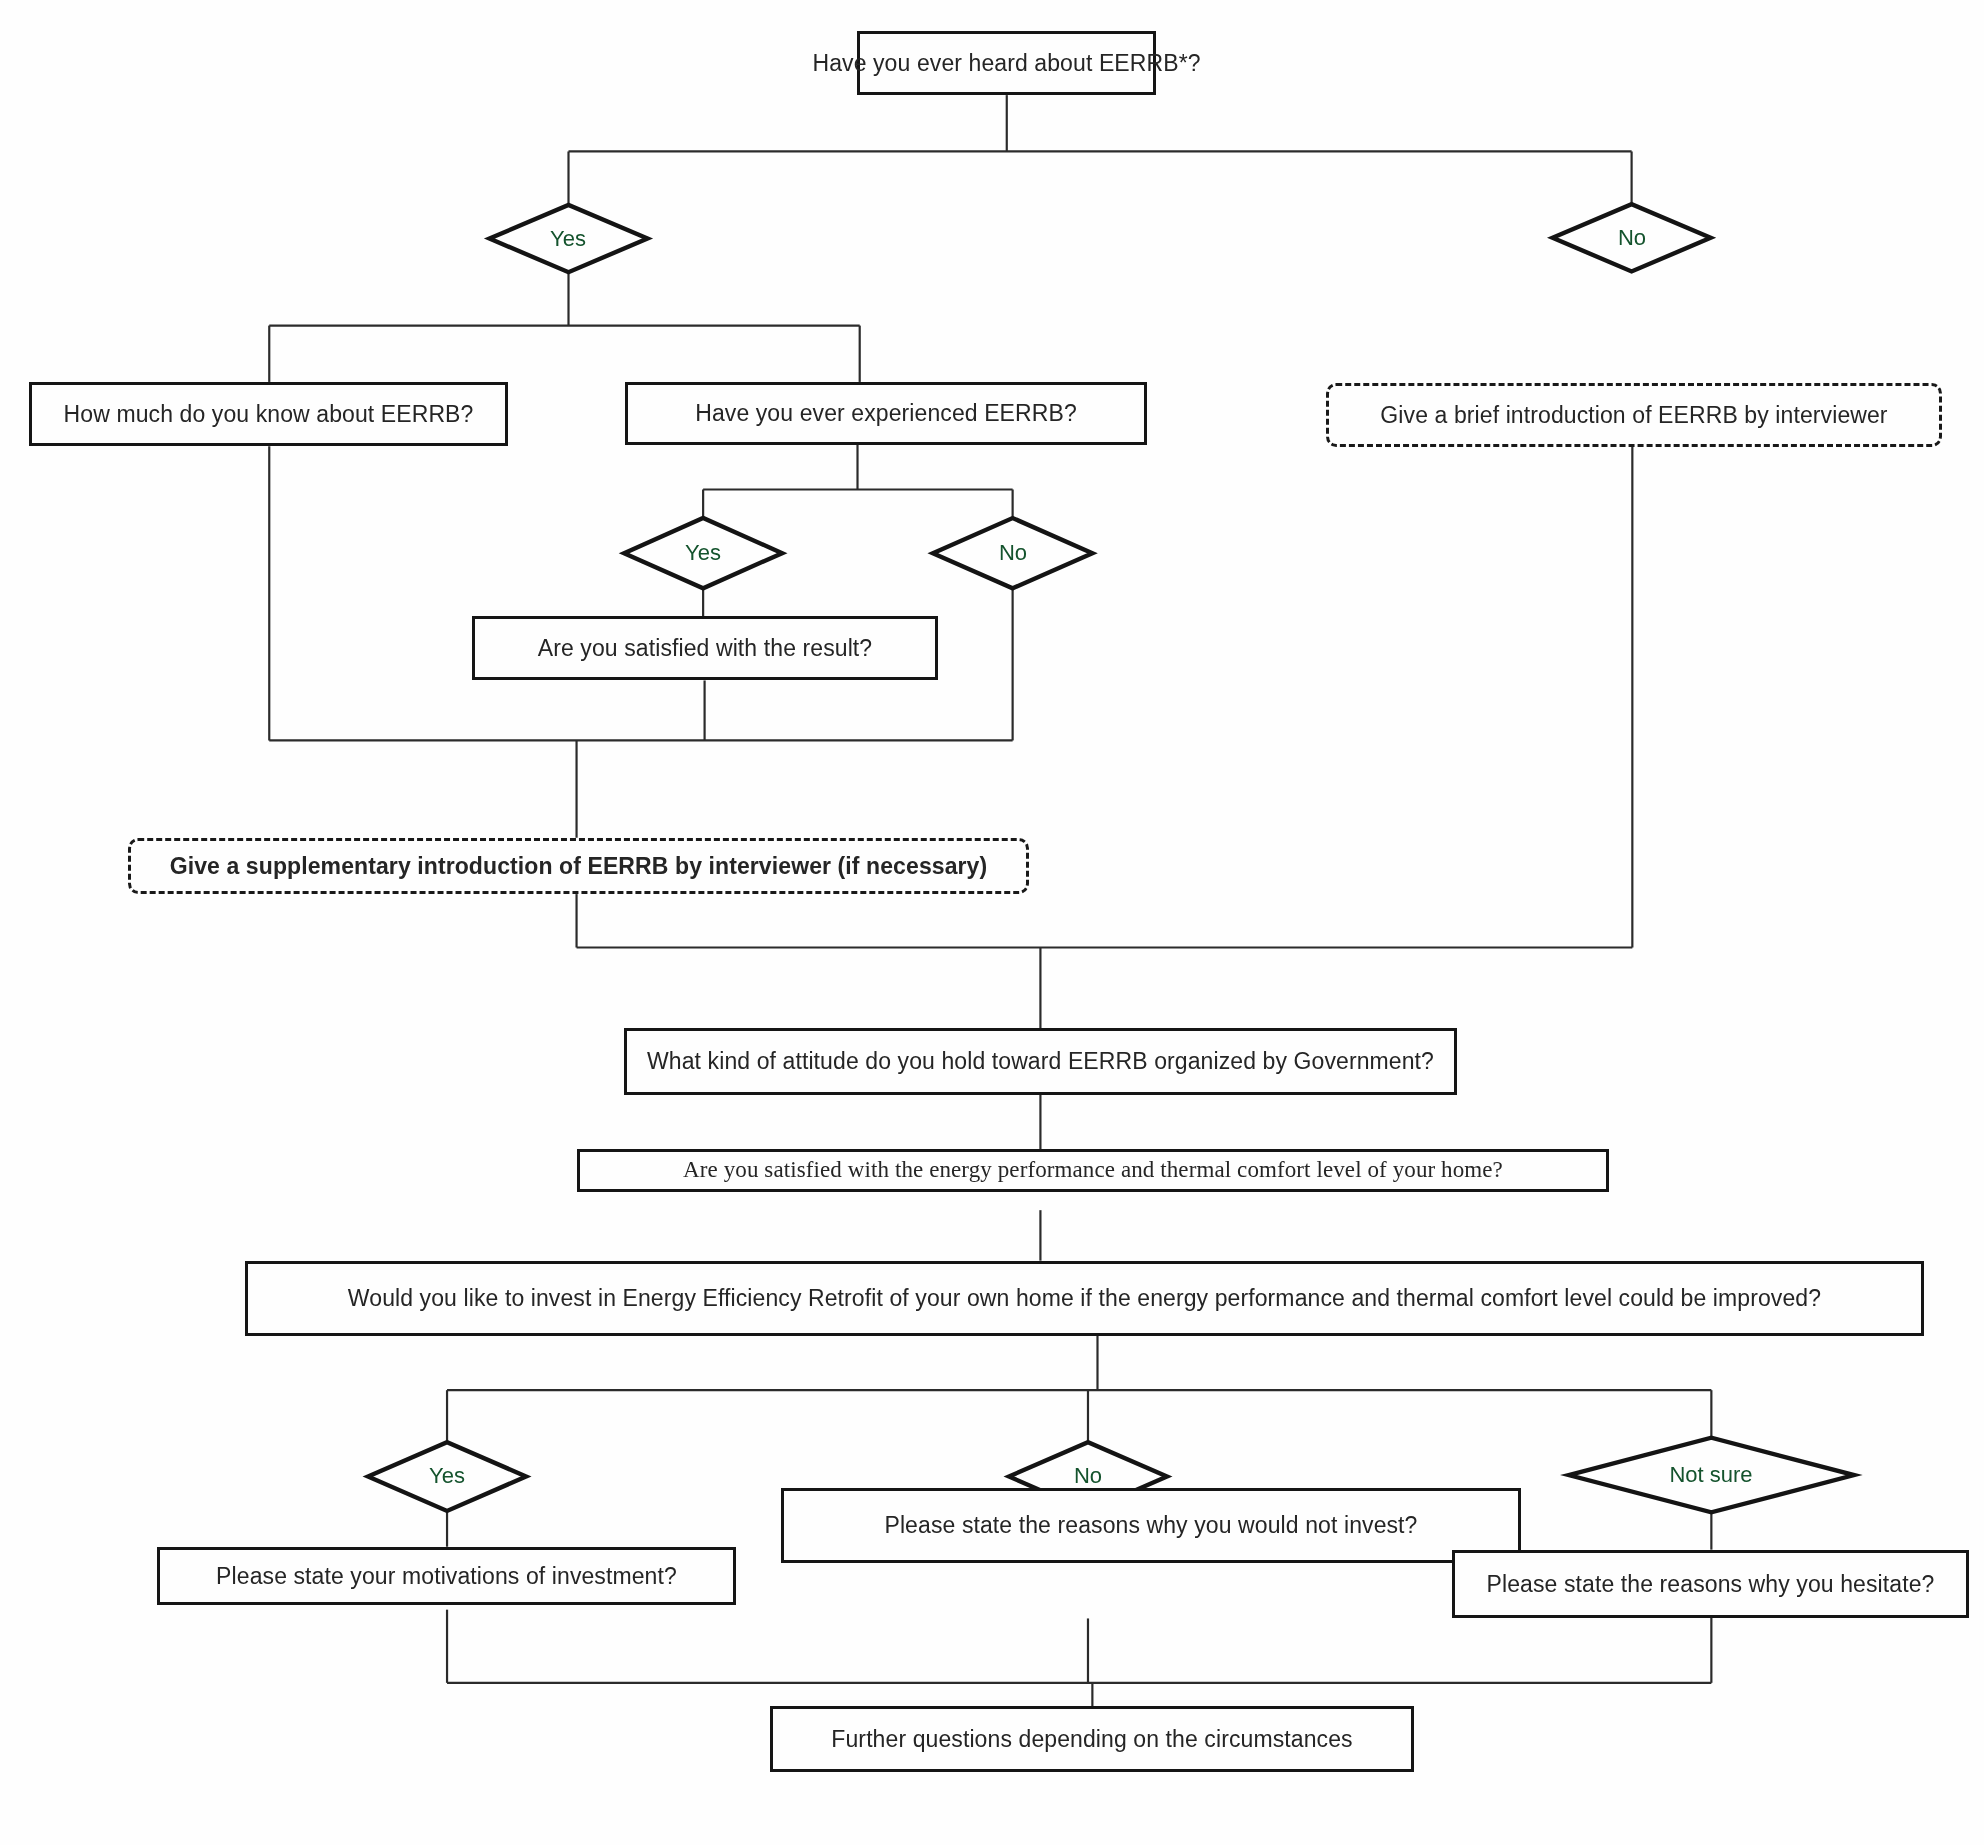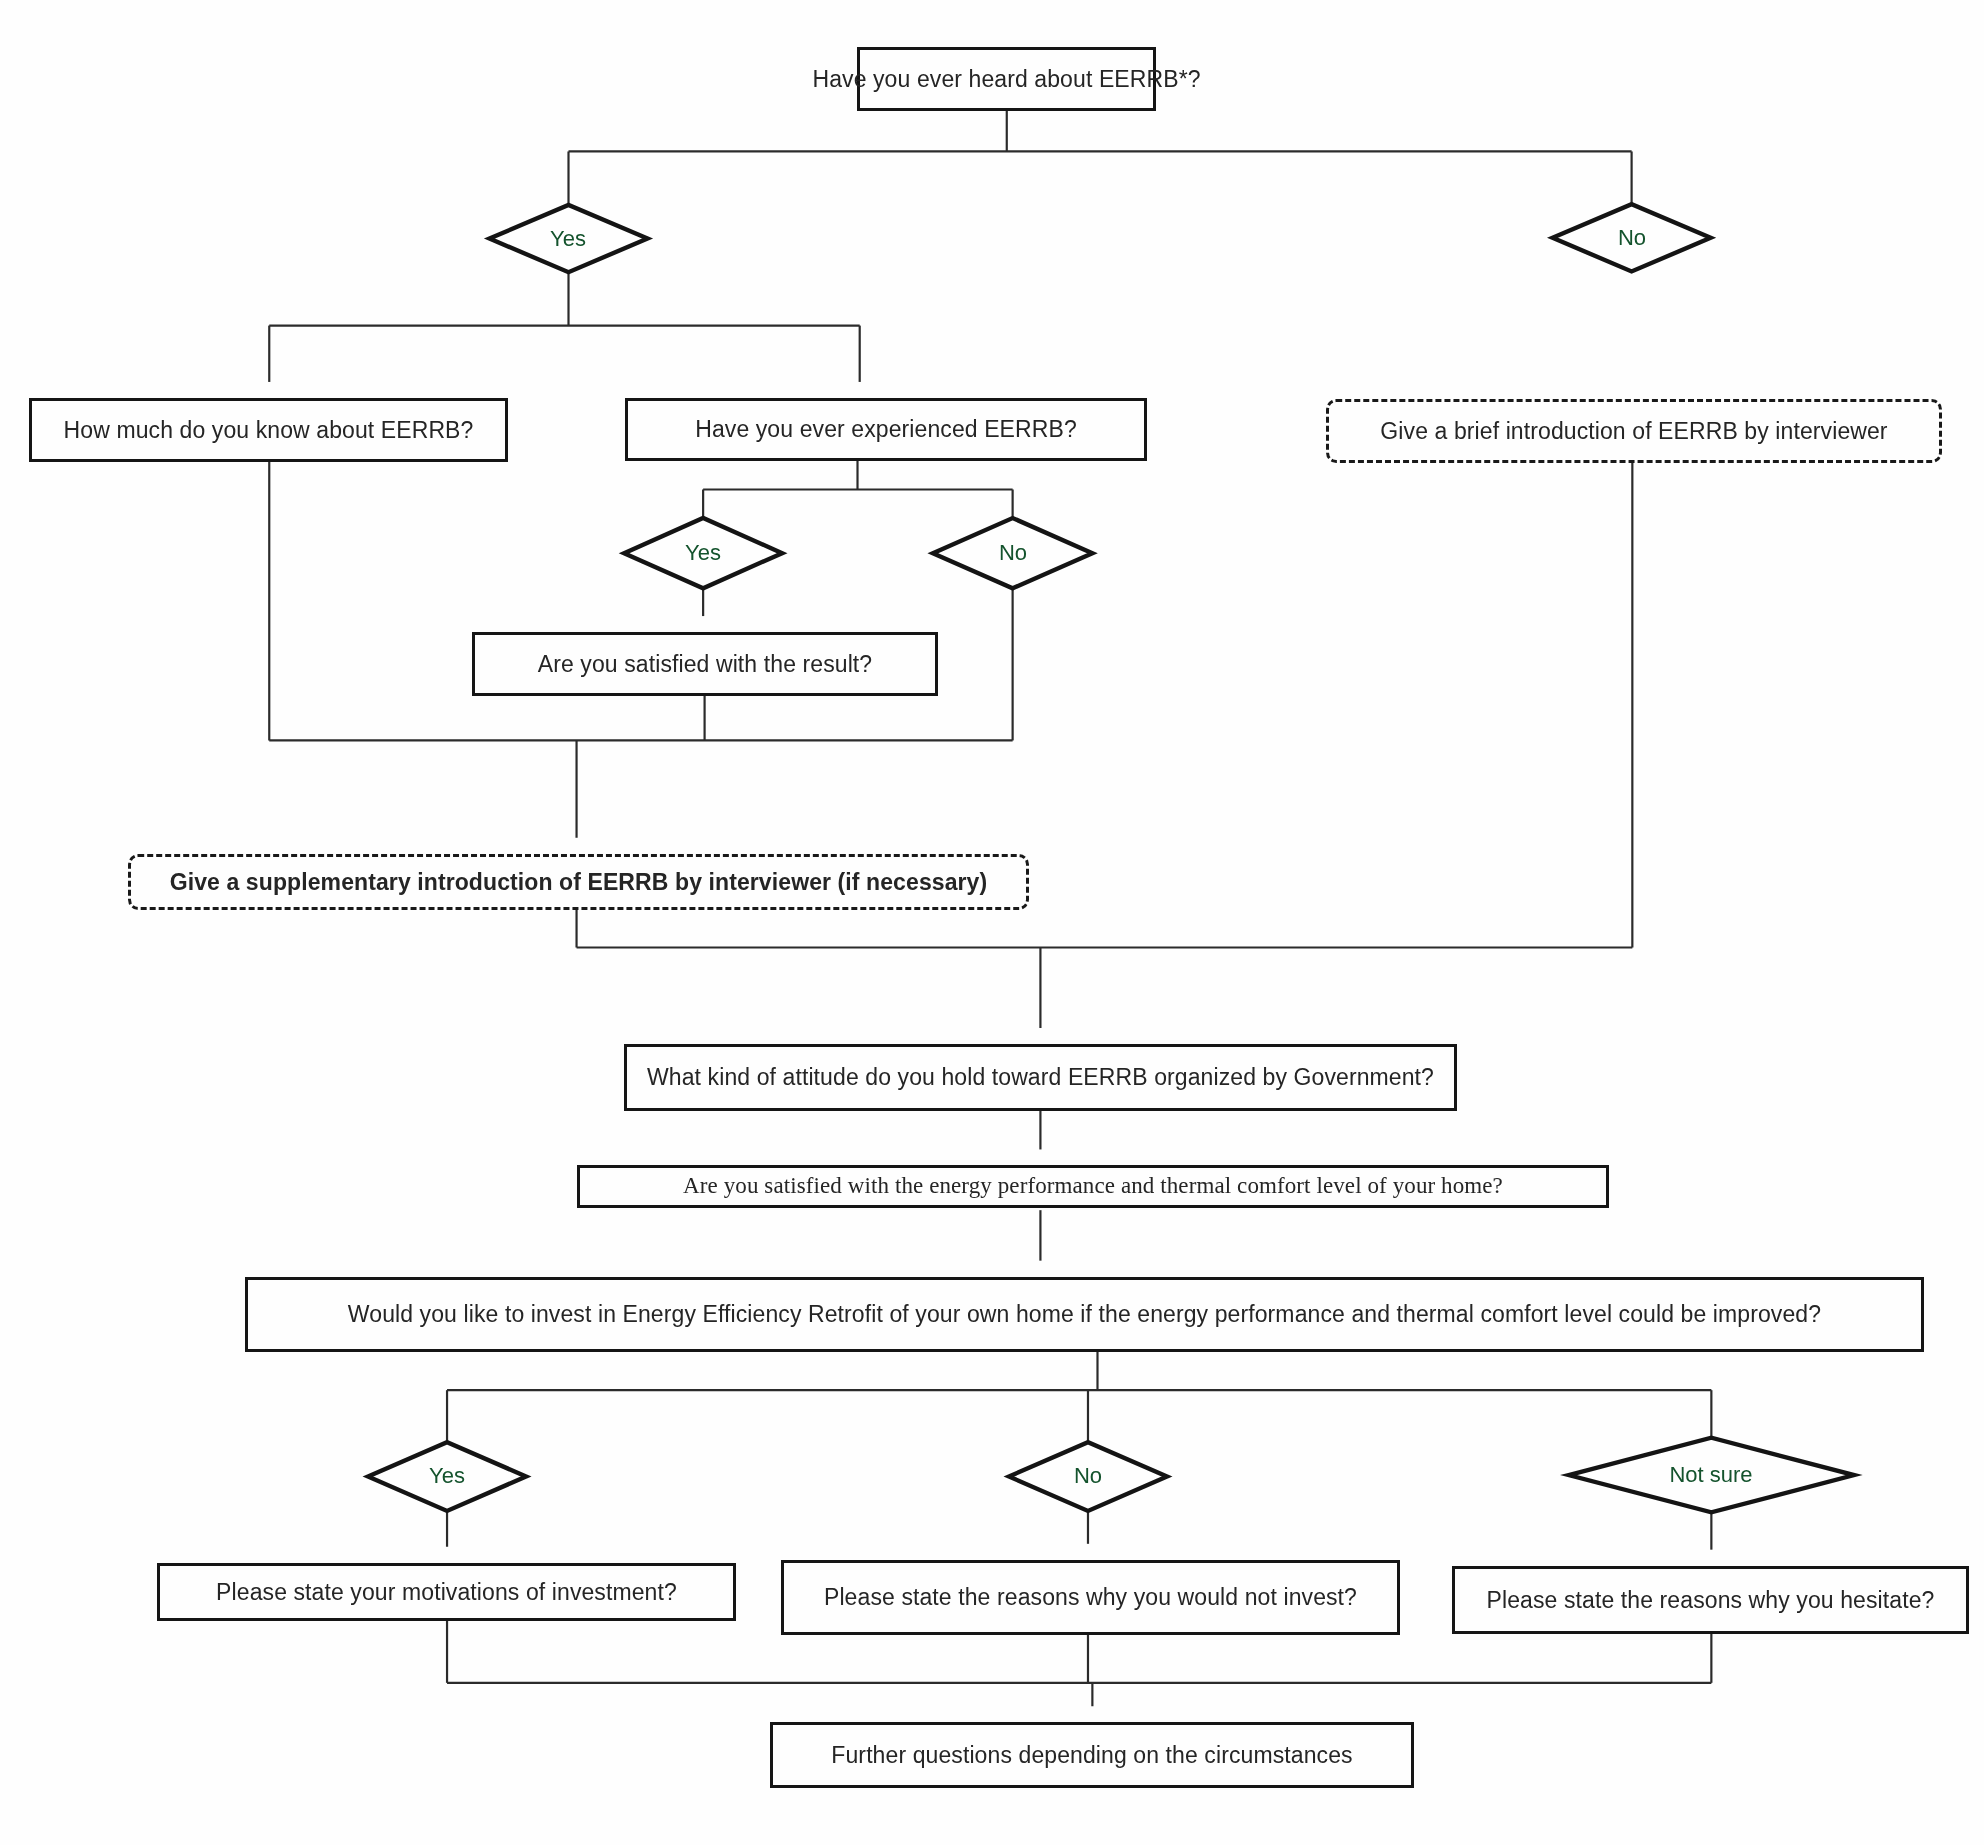--- a/index.html
+++ b/index.html
@@ -31,21 +31,20 @@
     justify-content: center;
     text-align: center;
     background: #fefefe;
     font-size: 23px;
     line-height: 1.15;
     letter-spacing: 0.1px;
     color: #252525;
     box-sizing: border-box;
     padding: 2.9px 10.2px;
     white-space: nowrap;
-    margin-top: 16px;
   }
   .box    { border: 3.7px solid #151515; }
   .dashed { border: 3.7px dashed #191919; border-radius: 10.2px; }
   .dlabel {
     position: absolute;
     transform: translate(-50%, -50%);
     font-size: 22px;
     color: #14532d;
     background: transparent;
     white-space: nowrap;
@@ -120,21 +119,21 @@
   <div class="node dashed" style="left:128px; top:838px; width:901px; height:56px;font-weight:bold;">Give a supplementary introduction of EERRB by interviewer (if necessary)</div>
 
   <div class="node box" style="left:624px; top:1028px; width:833px; height:67px;">What kind of attitude do you hold toward EERRB organized by Government?</div>
 
   <div class="node box" style="left:577px; top:1149px; width:1032px; height:43px;font-family:Liberation Serif, serif;">Are you satisfied with the energy performance and thermal comfort level of your home?</div>
 
   <div class="node box" style="left:245px; top:1261px; width:1679px; height:75px;text-align:right;">Would you like to invest in Energy Efficiency Retrofit of your own home if the energy performance and thermal comfort level could be improved?</div>
 
   <div class="node box" style="left:157px; top:1547px; width:579px; height:58px;">Please state your motivations of investment?</div>
 
-  <div class="node box" style="left:781px; top:1544px; width:619px; height:75px;">Please state the reasons why you would not invest?</div>
+  <div class="node box" style="left:781px; top:1488px; width:740px; height:75px;">Please state the reasons why you would not invest?</div>
 
   <div class="node box" style="left:1452px; top:1550px; width:517px; height:68px;">Please state the reasons why you hesitate?</div>
 
   <div class="node box" style="left:770px; top:1706px; width:644px; height:66px;">Further questions depending on the circumstances</div>
 
   <div class="dlabel" style="left:568px;  top:239px;">Yes</div>
 
   <div class="dlabel" style="left:1632px; top:238px;">No</div>
 
   <div class="dlabel" style="left:703px;  top:553px;">Yes</div>

